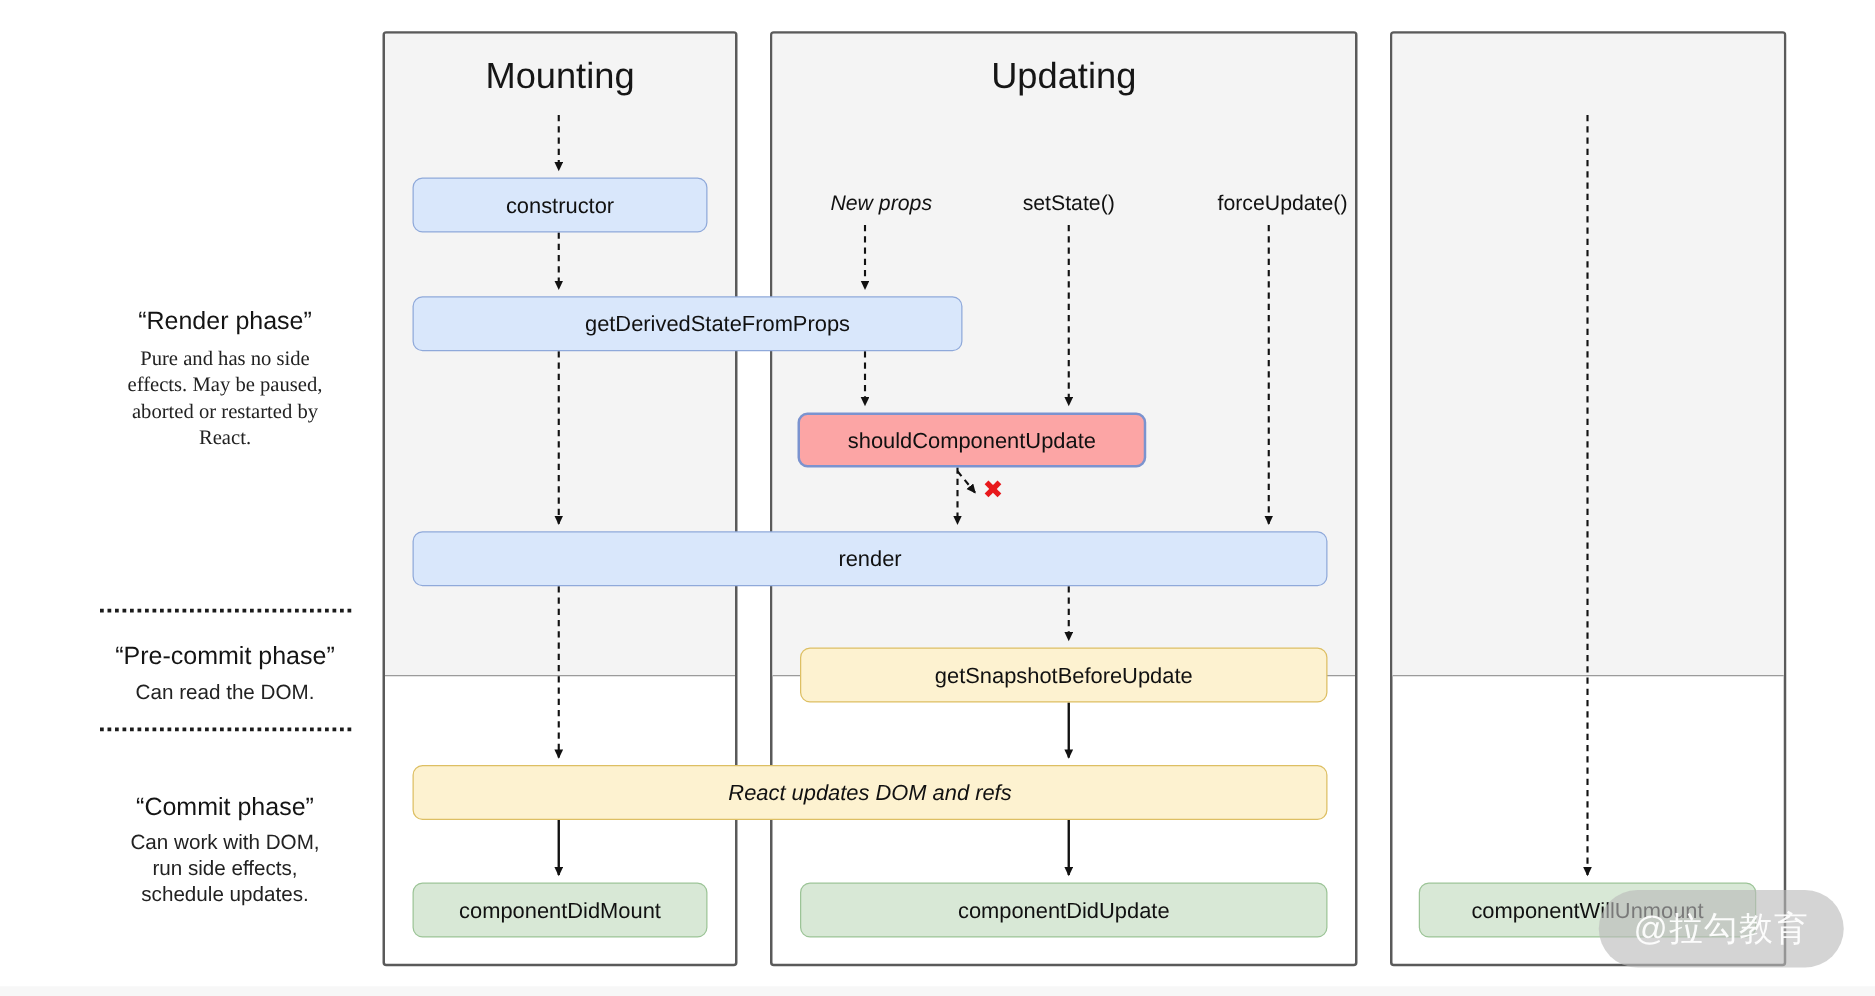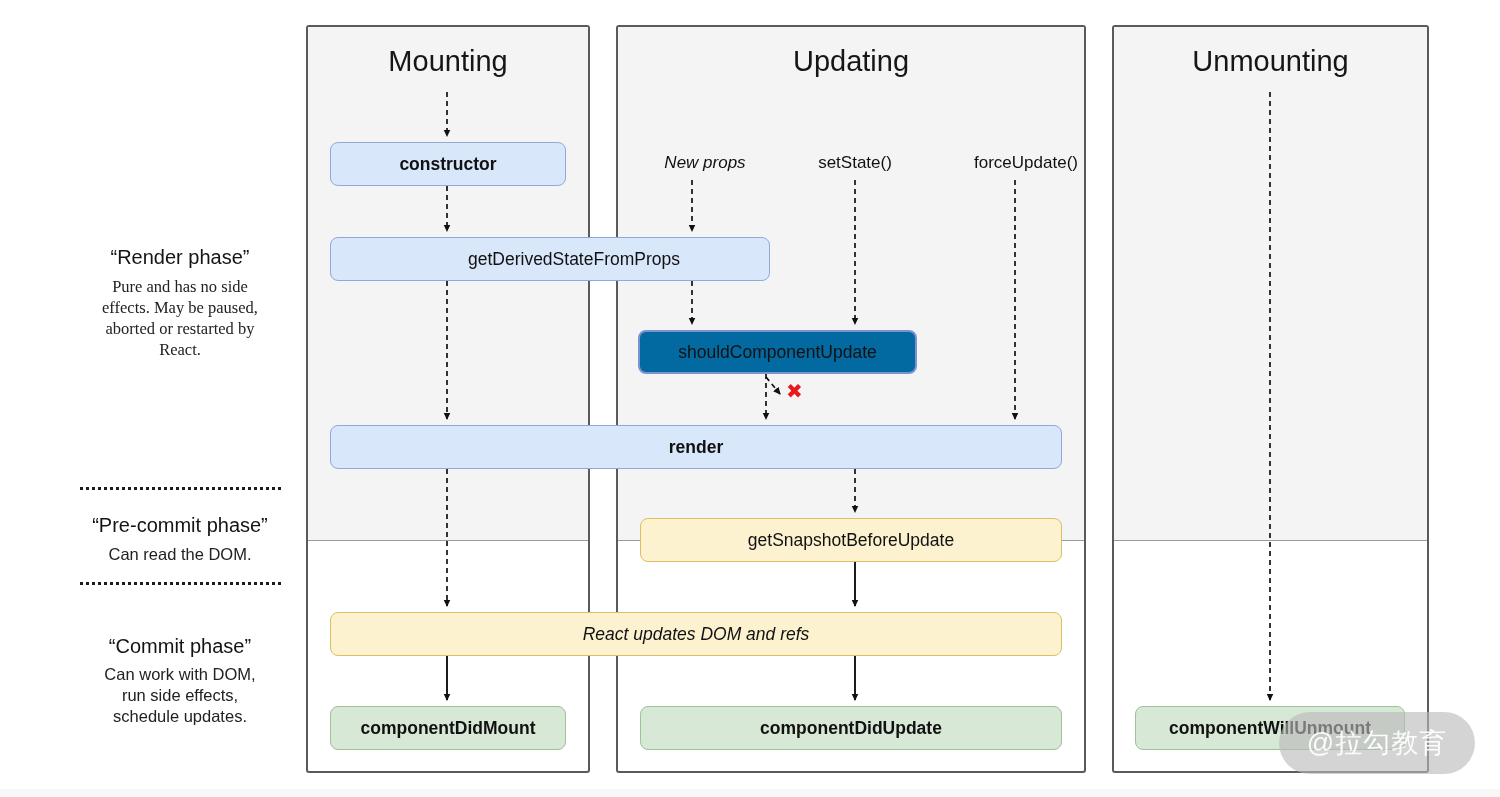--- a/index.html
+++ b/index.html
@@ -11,24 +11,24 @@
   .col{position:absolute;top:25px;height:748px;background:#fff;border:2px solid #5a5a5a;
        border-radius:3px;box-sizing:border-box;}
   .col-gray{position:absolute;left:0;right:0;top:0;height:513px;background:#f4f4f4;
        border-bottom:1.5px solid #9b9b9b;}
   .col-title{position:absolute;top:18px;left:0;width:100%;text-align:center;
        font-size:29px;color:#161616;}
   
   .box{position:absolute;display:flex;align-items:center;justify-content:center;
        border-radius:8px;font-size:17.5px;box-sizing:border-box;z-index:5;background:#fff;}
   .box.blue{background:#d9e7fb;border:1.5px solid #8fa9da;}
-  .box.white{background:#0369a1;border:2px solid #7b93cf;}
+  .box.white{background:#fca5a5;border:2px solid #7b93cf;}
   .box.yellow{background:#fdf2d0;border:1.5px solid #ddbf63;}
   .box.green{background:#d8e8d6;border:1.5px solid #9cc497;}
-  .bold{font-weight:bold;}
+  .bold{font-weight:normal;}
   .italic{font-style:italic;}
   
   .trigger{position:absolute;top:153px;font-size:17px;text-align:center;z-index:5;}
   
   .phase-title{position:absolute;left:70px;width:220px;text-align:center;
        font-size:20px;color:#141414;}
   .phase-desc{position:absolute;text-align:center;font-size:16.5px;line-height:21px;color:#222;}
   .dotted-sep{position:absolute;left:80px;width:201px;height:0;
        border-top:3px dotted #1c1c1c;}
   
@@ -53,21 +53,20 @@
   <div class="col" style="left:306px;width:284px;">
     <div class="col-gray"></div>
     <div class="col-title">Mounting</div>
   </div>
   <div class="col" style="left:616px;width:470px;">
     <div class="col-gray"></div>
     <div class="col-title">Updating</div>
   </div>
   <div class="col" style="left:1112px;width:317px;">
     <div class="col-gray"></div>
-    <div class="col-title">Unmounting</div>
   </div>
 
   <svg id="arrows" width="1500" height="797" viewBox="0 0 1500 797">
     <defs>
       <marker id="ah" markerWidth="10" markerHeight="10" refX="6.5" refY="3.5" orient="auto" markerUnits="userSpaceOnUse">
         <path d="M0,0 L7.5,3.5 L0,7 z" fill="#111"></path>
       </marker>
     </defs>
 
     <line class="dash" x1="447" y1="92" x2="447" y2="136" marker-end="url(#ah)"></line>

